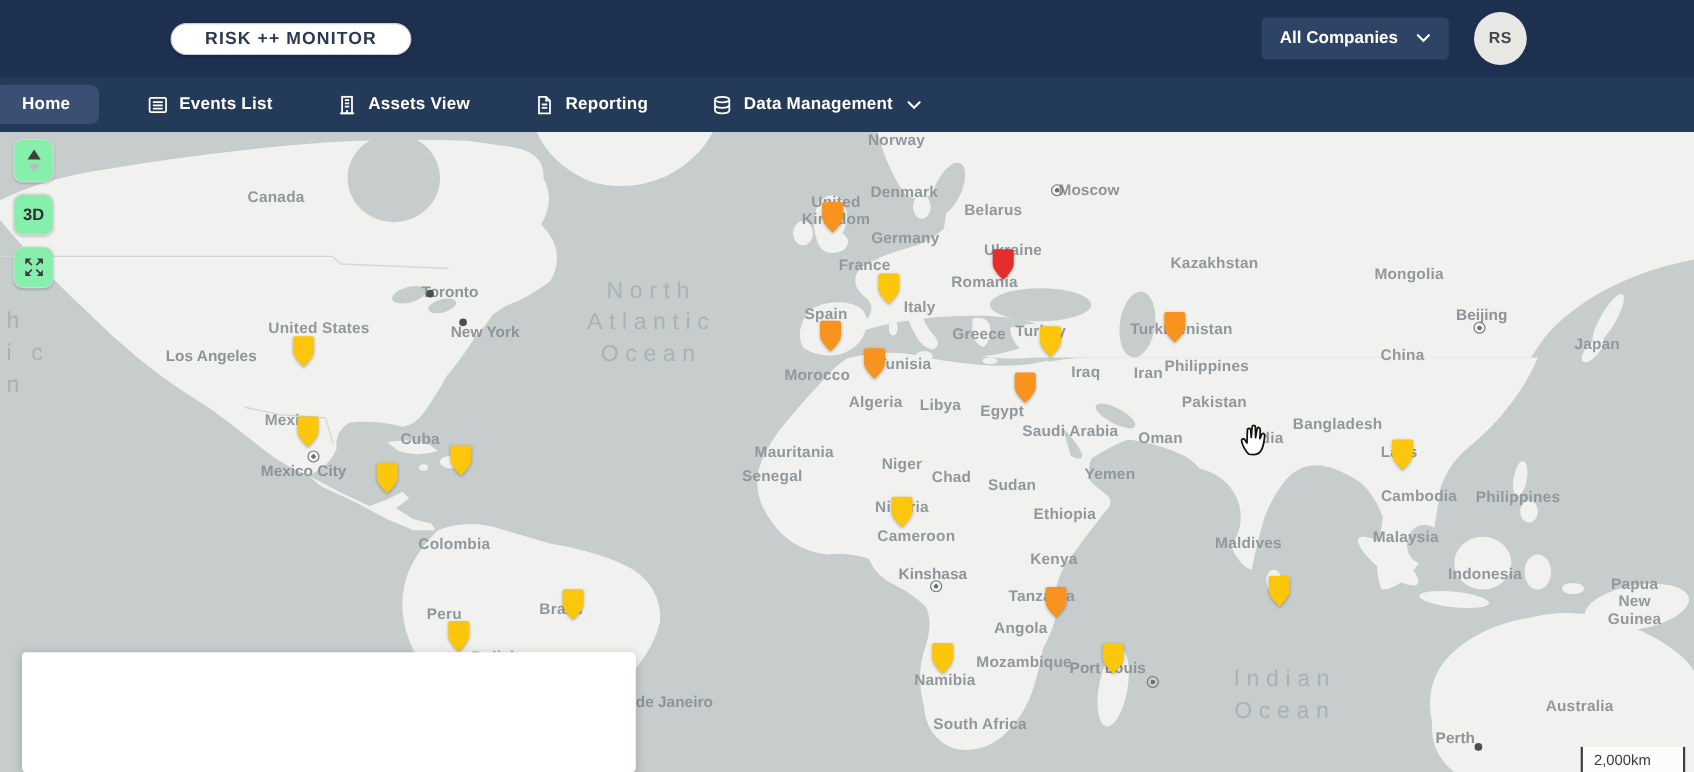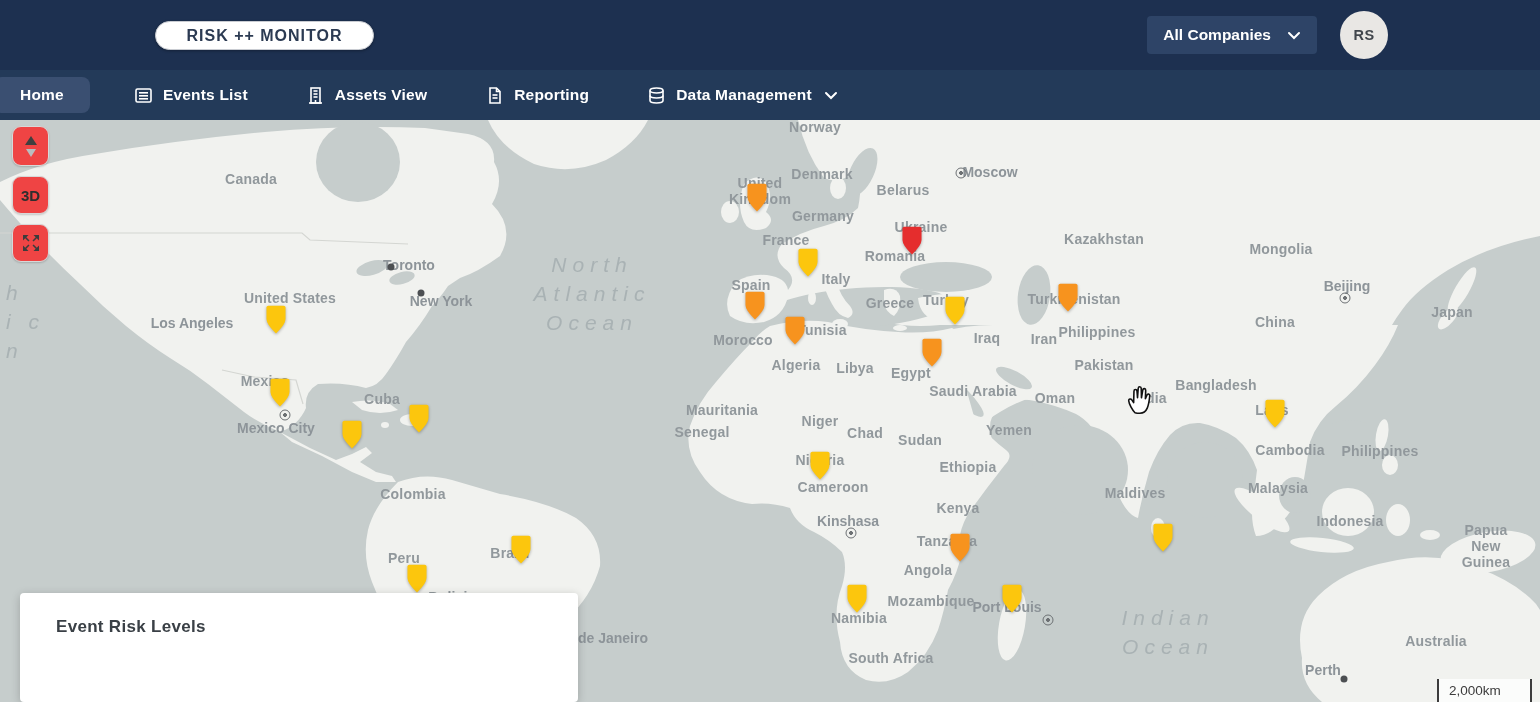--- a/index.html
+++ b/index.html
@@ -28,27 +28,27 @@
   .map{position:absolute;top:120px;left:0;width:1540px;height:582px;background:#c6cdcc;overflow:hidden}
   .map svg.land{position:absolute;left:0;top:0}
   .country-label{position:absolute;transform:translate(-50%,-50%);color:#91989c;font-size:14px;
     font-weight:600;white-space:pre-line;text-align:center;letter-spacing:.2px;z-index:5;pointer-events:none}
   .city-label{position:absolute;transform:translate(-50%,-50%);color:#8d9499;font-size:14px;
     font-weight:600;white-space:nowrap;z-index:5;pointer-events:none}
   .map-dot{position:absolute;width:7px;height:7px;border-radius:50%;background:#4c4f52;
     transform:translate(-50%,-50%);z-index:5}
   .map-ring{position:absolute;width:11px;height:11px;border-radius:50%;border:1.5px solid #6d7174;
     background:radial-gradient(circle,#6d7174 28%,rgba(0,0,0,0) 34%);transform:translate(-50%,-50%);z-index:5;box-sizing:border-box}
-  .ocean-label{position:absolute;transform:translate(-50%,-50%);color:#a9b2b4;font-style:italic;
+  .ocean-label{position:absolute;transform:translate(-50%,-50%);color:#a9b2b4;
     font-size:21px;letter-spacing:6px;text-align:center;line-height:29px;font-weight:500;white-space:pre-line;z-index:4;pointer-events:none}
   .ocean-label.edge{transform:translate(0,-50%);text-align:left}
   .marker{position:absolute;transform:translate(-50%,-58%);z-index:10;cursor:pointer;
     filter:drop-shadow(0 1px 1.5px rgba(0,0,0,.3));line-height:0}
   
-  .ctrl{position:absolute;left:12px;width:37px;height:38px;background:#ef4444;border:1px solid #d8d8d8;
+  .ctrl{position:absolute;left:12px;width:37px;height:38px;background:#86efac;border:1px solid #d8d8d8;
     border-radius:9px;box-shadow:0 1px 2px rgba(0,0,0,.18);display:flex;flex-direction:column;
     align-items:center;justify-content:center;color:#333;z-index:20;cursor:pointer;box-sizing:border-box}
   .ctrl.zoomer{top:6px;height:40px}
   .ctrl.btn3d{top:56px;font-size:15px;font-weight:700;color:#2e2e2e}
   .ctrl.fullscreen{top:104px}
   .tri-up{width:0;height:0;border-left:6px solid transparent;border-right:6px solid transparent;border-bottom:9px solid #3f3f3f}
   .tri-down{width:0;height:0;border-left:5px solid transparent;border-right:5px solid transparent;border-top:8px solid #b9bdbf;margin-top:4px}
   
   .legend{position:absolute;left:20px;top:473px;width:558px;height:109px;background:#fff;border-radius:4px;
     box-shadow:0 2px 10px rgba(0,0,0,.2);padding:24px 0 0 36px;box-sizing:border-box;z-index:20}
@@ -237,21 +237,20 @@
       <svg width="20" height="20" viewBox="0 0 20 20" fill="#3c3c3c">
         <path d="M2 2 h5.5 L5.3 4.2 8.5 7.4 7.4 8.5 4.2 5.3 2 7.5 Z"></path>
         <path d="M18 2 v5.5 L15.8 5.3 12.6 8.5 11.5 7.4 14.7 4.2 12.5 2 Z"></path>
         <path d="M2 18 v-5.5 L4.2 14.7 7.4 11.5 8.5 12.6 5.3 15.8 7.5 18 Z"></path>
         <path d="M18 18 h-5.5 l2.2 -2.2 -3.2 -3.2 1.1 -1.1 3.2 3.2 2.2 -2.2 Z"></path>
       </svg>
     </span>
   </div>
 
   <div class="legend">
-    <div class="legend-title">Event Risk Levels</div>
   </div>
 
   <div class="scalebar">
     <span>2,000km</span>
   </div>
 
   <div class="hand-cursor" style="left:1124px;top:263px">
     <svg width="30" height="32" viewBox="0 0 26 28">
       <path d="M9.5 26 C7 23.5 4.3 18.5 4 15.5 C3.9 13.9 5.8 13.4 6.7 14.8 L8.3 17.2 L8.6 7.2 C8.65 5.2 11.1 5.2 11.25 7.2 L11.7 12.8 L12.3 4.8 C12.45 2.8 14.9 2.85 14.95 4.85 L15.15 12.9 L16.3 6.2 C16.65 4.3 18.9 4.65 18.85 6.6 L18.6 13.8 L19.9 10.7 C20.6 9 22.6 9.6 22.4 11.4 C22.1 14.4 21.5 19 20.2 22 C19 24.8 16.8 26.5 13.8 26.5 C12 26.5 10.8 26.4 9.5 26 Z" fill="#fff" stroke="#111" stroke-width="1.4" stroke-linejoin="round"></path>
     </svg>

